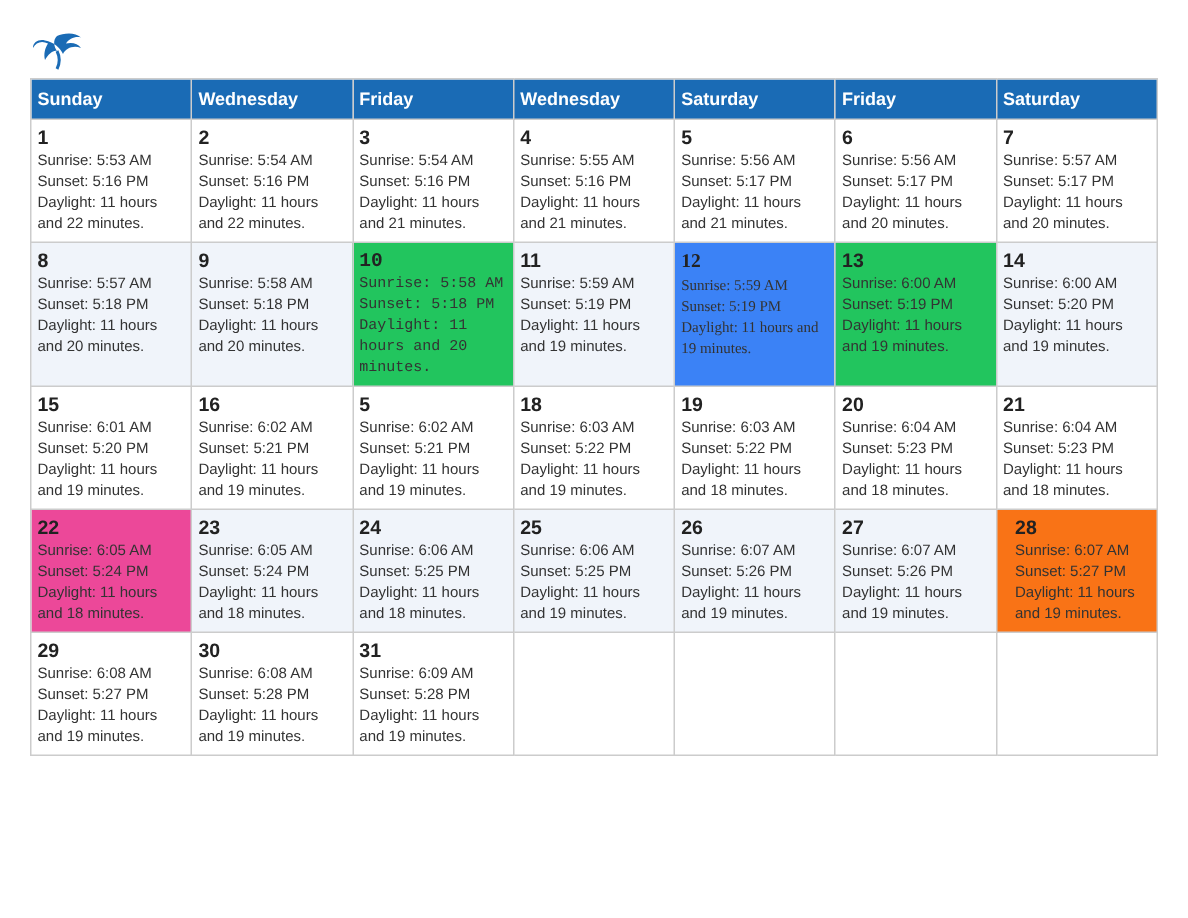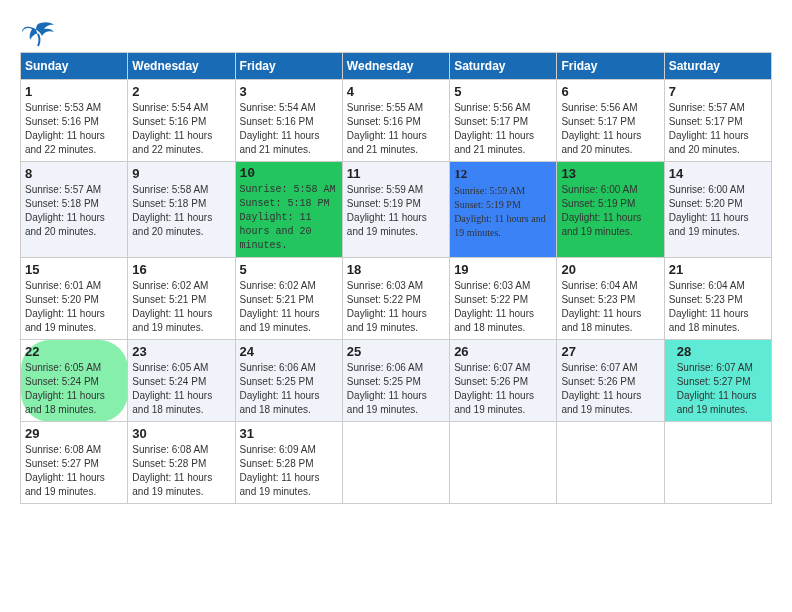--- a/index.html
+++ b/index.html
@@ -193,21 +193,21 @@
         <td>
           <div class="day-num">20</div>
           <div class="day-info">Sunrise: 6:04 AM<br>Sunset: 5:23 PM<br>Daylight: 11 hours and 18 minutes.</div>
         </td>
         <td>
           <div class="day-num">21</div>
           <div class="day-info">Sunrise: 6:04 AM<br>Sunset: 5:23 PM<br>Daylight: 11 hours and 18 minutes.</div>
         </td>
       </tr>
       <tr>
-        <td style="background: #86efac; border-radius: 29px;">
+        <td style="background: #ec4899;">
           <div class="day-num">22</div>
           <div class="day-info">Sunrise: 6:05 AM<br>Sunset: 5:24 PM<br>Daylight: 11 hours and 18 minutes.</div>
         </td>
         <td style="background: rgb(240, 244, 250); margin-top: 12px;">
           <div class="day-num">23</div>
           <div class="day-info">Sunrise: 6:05 AM<br>Sunset: 5:24 PM<br>Daylight: 11 hours and 18 minutes.</div>
         </td>
         <td style="background: rgb(240, 244, 250); margin-left: 47px;">
           <div class="day-num">24</div>
           <div class="day-info">Sunrise: 6:06 AM<br>Sunset: 5:25 PM<br>Daylight: 11 hours and 18 minutes.</div>
@@ -217,21 +217,21 @@
           <div class="day-info">Sunrise: 6:06 AM<br>Sunset: 5:25 PM<br>Daylight: 11 hours and 19 minutes.</div>
         </td>
         <td style="background: rgb(240, 244, 250); margin-top: 36px;">
           <div class="day-num">26</div>
           <div class="day-info">Sunrise: 6:07 AM<br>Sunset: 5:26 PM<br>Daylight: 11 hours and 19 minutes.</div>
         </td>
         <td style="background: rgb(240, 244, 250); margin-left: 16px;">
           <div class="day-num">27</div>
           <div class="day-info">Sunrise: 6:07 AM<br>Sunset: 5:26 PM<br>Daylight: 11 hours and 19 minutes.</div>
         </td>
-        <td style="background: #5eead4; padding-left: 12px;">
+        <td style="background: #f97316; padding-left: 12px;">
           <div class="day-num">28</div>
           <div class="day-info">Sunrise: 6:07 AM<br>Sunset: 5:27 PM<br>Daylight: 11 hours and 19 minutes.</div>
         </td>
       </tr>
       <tr>
         <td>
           <div class="day-num">29</div>
           <div class="day-info">Sunrise: 6:08 AM<br>Sunset: 5:27 PM<br>Daylight: 11 hours and 19 minutes.</div>
         </td>
         <td>

